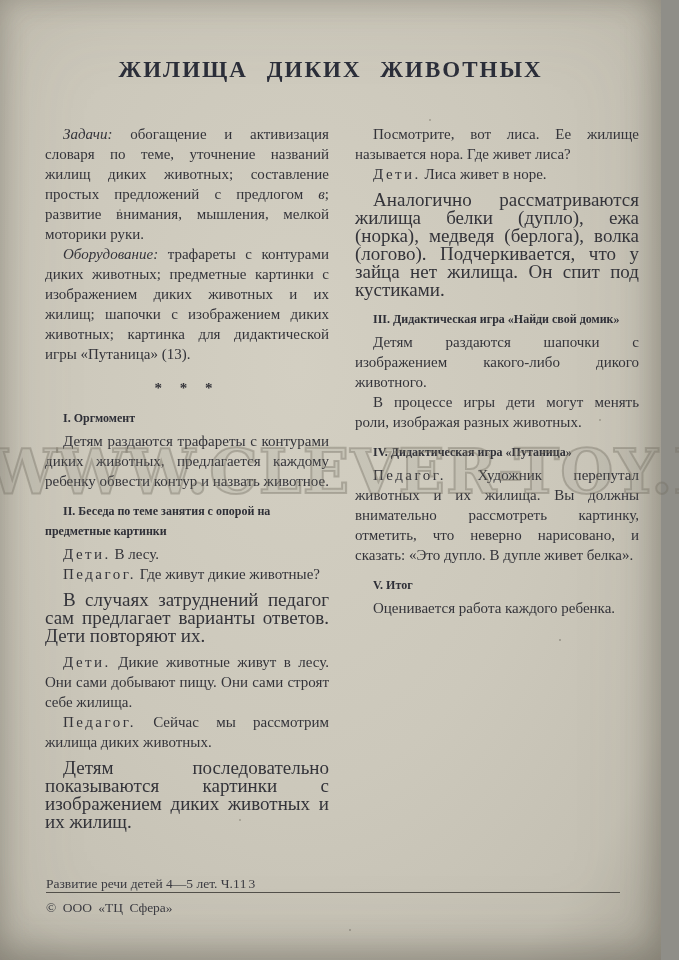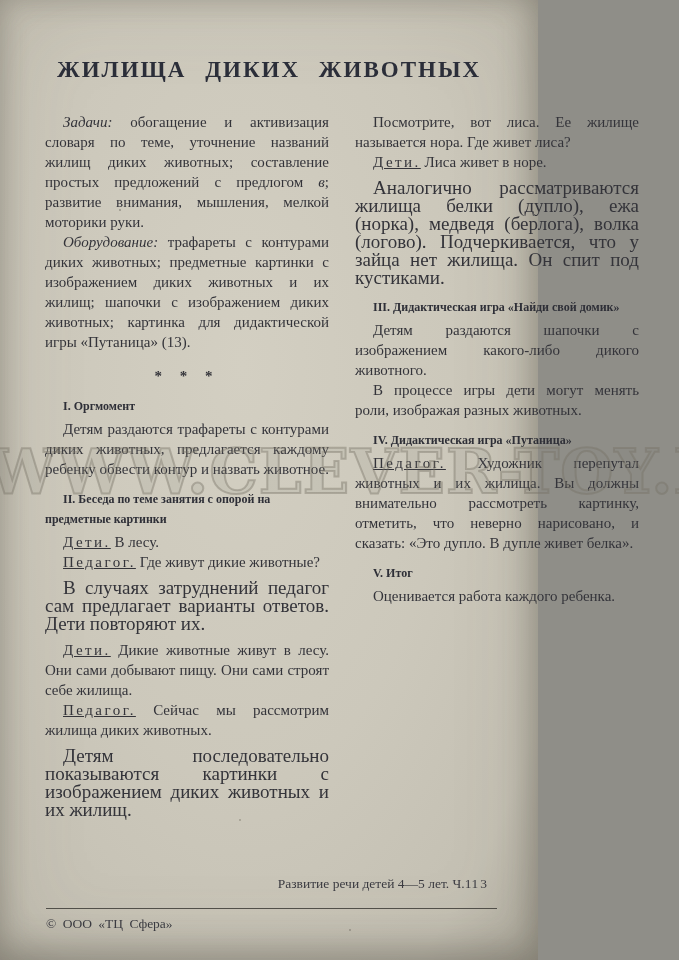--- a/index.html
+++ b/index.html
@@ -2,21 +2,21 @@
 <html><head>
 <meta charset="utf-8">
 <style>
   html,body{margin:0;padding:0;}
   body{
     width:679px;height:960px;overflow:hidden;
     background:#8f8e88;
     font-family:"Liberation Serif", serif;
   }
   .scan{
-    position:relative;width:538px;height:960px;
+    position:relative;width:661px;height:960px;
     background:
       radial-gradient(ellipse at 45% 38%, #d3cfc2 0%, #ccc8bb 50%, #c4c0b3 82%, #b0ac9f 100%);
     box-shadow:
       inset -7px -12px 32px rgba(75,72,64,0.33),
       inset 4px 4px 26px rgba(110,106,96,0.18),
       inset 0 0 90px rgba(105,100,90,0.15);
     color:#35353b;
   }
   
   .scan::before{
@@ -28,45 +28,45 @@
       radial-gradient(circle 1px at 240px 820px, #8a8679 98%, transparent),
       radial-gradient(circle 1px at 350px 930px, #7d7a70 98%, transparent),
       radial-gradient(circle 1px at 600px 420px, #8a8679 98%, transparent);
   }
   .title{
     position:absolute;top:57px;left:0;width:100%;margin:0;
     text-align:center;font-size:23px;font-weight:bold;
     letter-spacing:2px;word-spacing:11px;color:#2b2e39;
   }
   .columns{
-    position:absolute;top:112px;left:45px;width:594px;
+    position:absolute;top:124px;left:45px;width:594px;
     display:flex;gap:26px;
   }
   .col{width:286px;font-size:15px;line-height:20px;text-align:justify;color:#34343a;}
   .para{margin:0;text-indent:18px;}
   .note{font-size:19px;line-height:18px;margin:7px 0;}
   .hd{font-size:12px;font-weight:bold;margin:10px 0 3px;text-indent:18px;text-align:left;color:#2e2f37;}
   .stars{text-align:center;font-weight:bold;letter-spacing:7px;margin:14px 0 7px;text-indent:0;font-size:15px;}
-  .speaker{letter-spacing:0.165em;text-decoration:underline;}
+  .speaker{letter-spacing:0.165em;}
   .lead{font-style:italic;}
   .prep{font-style:italic;}
   .watermark{
     position:absolute;top:436px;left:-12px;right:-12px;
     text-align:center;white-space:nowrap;
     font-family:"DejaVu Serif", serif;font-weight:bold;
     font-size:61px;letter-spacing:1px;
     color:rgba(122,116,104,0.10);
     -webkit-text-stroke:2px rgba(118,112,100,0.40);
     pointer-events:none;
   }
   .footer{
     position:absolute;left:46px;right:41px;top:876px;
     font-size:13.5px;color:#3b3b41;
   }
-  .footer-row{display:flex;justify-content:flex-end;align-items:baseline;margin-bottom:16px;}
+  .footer-row{display:flex;justify-content:flex-start;align-items:baseline;margin-bottom:0;}
   .page-num{letter-spacing:2px;margin-right:8px;}
   .rule{border-top:1.5px solid #514f49;margin-bottom:7px;}
   .copyright{word-spacing:3px;}
 </style>
 </head>
 <body>
 
 <div class="scan">
 
   <h1 class="title">ЖИЛИЩА ДИКИХ ЖИВОТНЫХ</h1>

